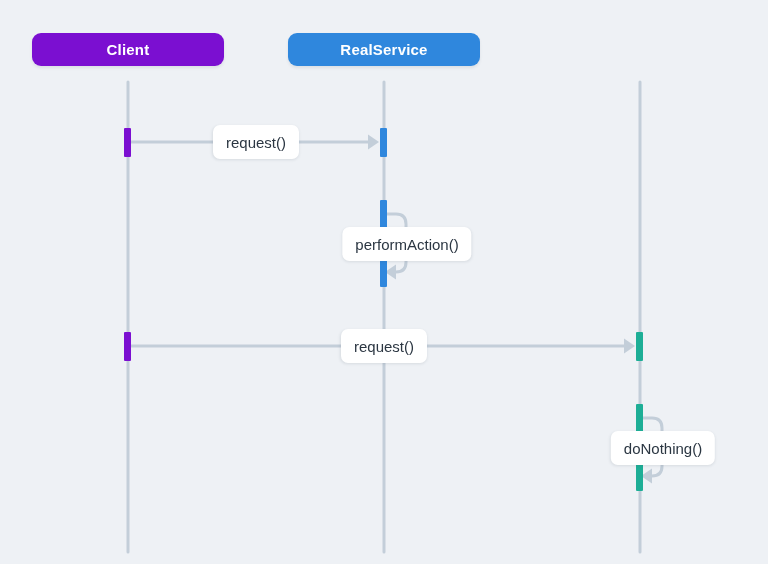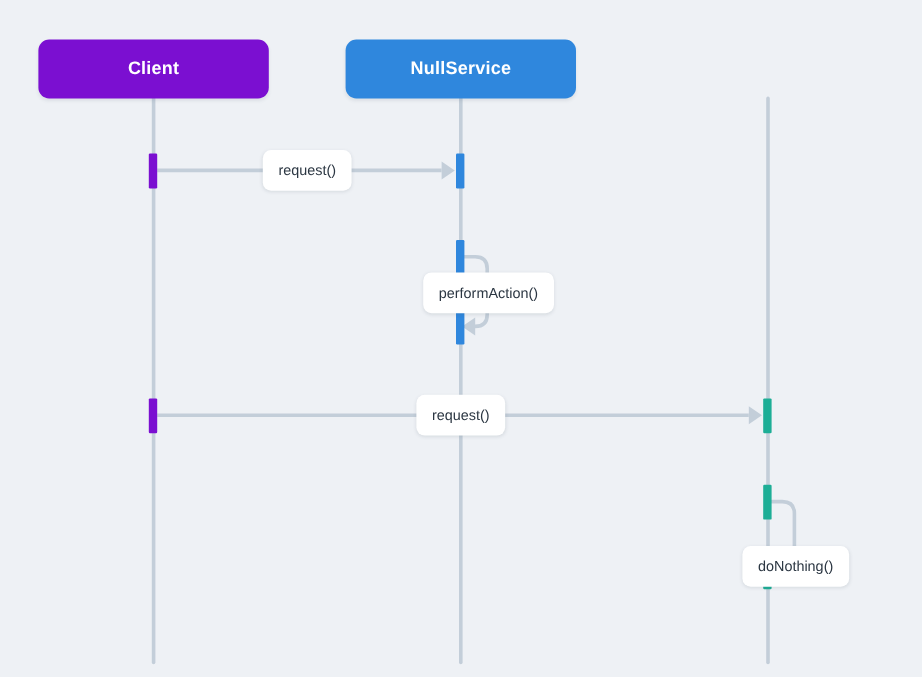--- a/index.html
+++ b/index.html
@@ -20,21 +20,21 @@
   }
   svg.layer {
     position: absolute;
     left: 0;
     top: 0;
     width: 768px;
     height: 564px;
   }
   .participant-box {
     position: absolute;
-    height: 49px;
+    height: 33px;
     border-radius: 9px;
     display: flex;
     align-items: center;
     justify-content: center;
     box-shadow: 0 2px 3px rgba(60,75,95,0.10);
   }
   .participant-label {
     color: #ffffff;
     font-size: 15px;
     font-weight: bold;
@@ -54,21 +54,21 @@
     display: flex;
     align-items: center;
     justify-content: center;
     padding: 0 13px;
     box-sizing: border-box;
     box-shadow: 0 1px 3px rgba(60,75,95,0.13);
     transform: translateX(-50%);
   }
   .msg-label-text {
     color: #2b3642;
-    font-size: 12px;
+    font-size: 15px;
     white-space: nowrap;
   }
 </style>
 </head>
 <body>
 
 <div id="diagram">
 
   <svg class="layer" viewBox="0 0 768 564" xmlns="http://www.w3.org/2000/svg">
 
@@ -95,21 +95,21 @@
       <path d="M 643 418 L 652 418 Q 662 418 662 428 L 662 466 Q 662 476 652 476 L 650 476" fill="none" stroke="#c3ced9" stroke-width="3" stroke-linecap="round"></path>
       <polygon points="652,468.5 641,476 652,483.5" fill="#c3ced9"></polygon>
     </g>
   </svg>
 
   <div class="participant-box" style="left:32px; top:33px; width:192px; background:#7b0fd1;">
     <span class="participant-label">Client</span>
   </div>
 
   <div class="participant-box" style="left:288px; top:33px; width:192px; background:#2f87dd;">
-    <span class="participant-label">NullService</span>
+    <span class="participant-label">RealService</span>
   </div>
 
 
   <div class="activation" style="left:124px; top:128px; height:29px; background:#7b0fd1;"></div>
   <div class="activation" style="left:380px; top:128px; height:29px; background:#2f87dd;"></div>
   <div class="activation" style="left:380px; top:200px; height:29px; background:#2f87dd;"></div>
   <div class="activation" style="left:380px; top:258px; height:29px; background:#2f87dd;"></div>
   <div class="activation" style="left:124px; top:332px; height:29px; background:#7b0fd1;"></div>
   <div class="activation" style="left:636px; top:332px; height:29px; background:#1dae96;"></div>
   <div class="activation" style="left:636px; top:404px; height:29px; background:#1dae96;"></div>
@@ -120,17 +120,17 @@
   </div>
 
   <div class="msg-label" style="left:407px; top:227px;justify-content:flex-end;">
     <span class="msg-label-text">performAction()</span>
   </div>
 
   <div class="msg-label" style="left:384px; top:329px;">
     <span class="msg-label-text">request()</span>
   </div>
 
-  <div class="msg-label" style="left:663px; top:431px;margin-top:24px;">
+  <div class="msg-label" style="left:663px; top:431px;">
     <span class="msg-label-text">doNothing()</span>
   </div>
 
 </div>
 
 </body></html>

